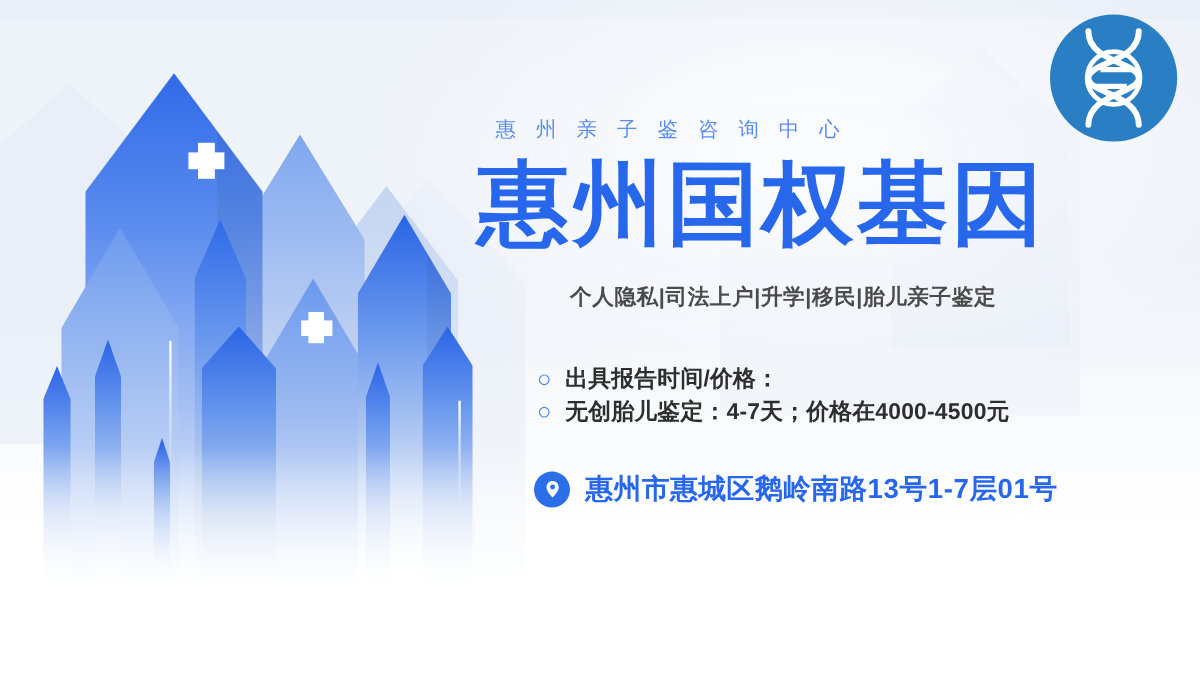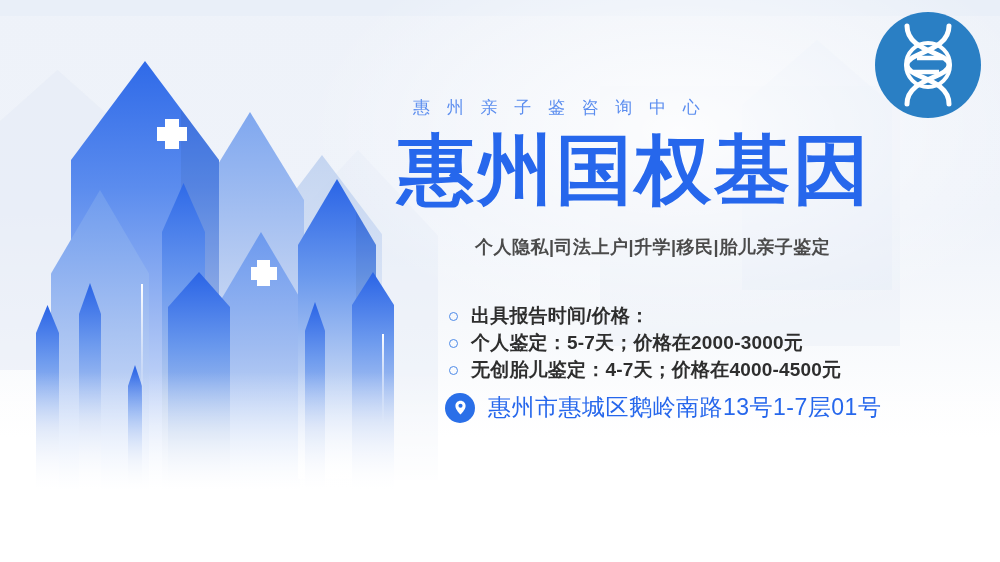--- a/index.html
+++ b/index.html
@@ -168,21 +168,21 @@
     border-radius: 50%;
     background: #2a6fe8;
     display: flex;
     align-items: center;
     justify-content: center;
     flex: 0 0 auto;
     margin-right: 13px;
   }
   .address .txt {
     font-size: 23px;
-    font-weight: 400;
+    font-weight: 700;
     color: #2667ec;
     letter-spacing: .5px;
     white-space: nowrap;
   }
   
   #logo {
     position: absolute;
     left: 875px;
     top: 12px;
     width: 106px;
@@ -280,24 +280,20 @@
 
     <div class="tagline">个人隐私|司法上户|升学|移民|胎儿亲子鉴定</div>
 
     <ul class="bullets">
       <li>
         <span class="dot"></span>
         <span class="txt">出具报告时间/价格：</span>
       </li>
       <li>
         <span class="dot"></span>
-        <span class="txt">个人鉴定：5-7天；价格在2000-3000元</span>
-      </li>
-      <li>
-        <span class="dot"></span>
         <span class="txt">无创胎儿鉴定：4-7天；价格在4000-4500元</span>
       </li>
     </ul>
 
     <div class="address">
       <span class="pin">
         <svg width="17" height="17" viewBox="0 0 24 24" aria-hidden="true">
           <path d="M12 2.6c-4.0 0-7.2 3.2-7.2 7.2 0 5.3 7.2 12 7.2 12s7.2-6.7 7.2-12c0-4.0-3.2-7.2-7.2-7.2z" fill="#ffffff"></path>
           <circle cx="12" cy="9.6" r="2.9" fill="#2a6fe8"></circle>
         </svg>

